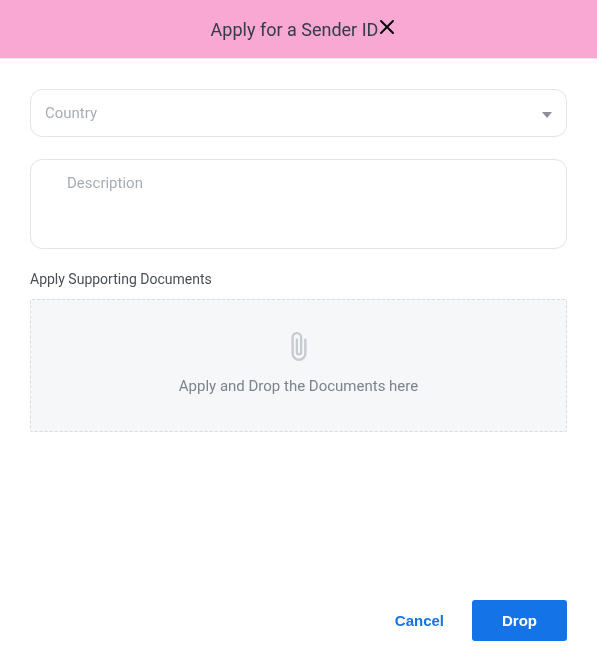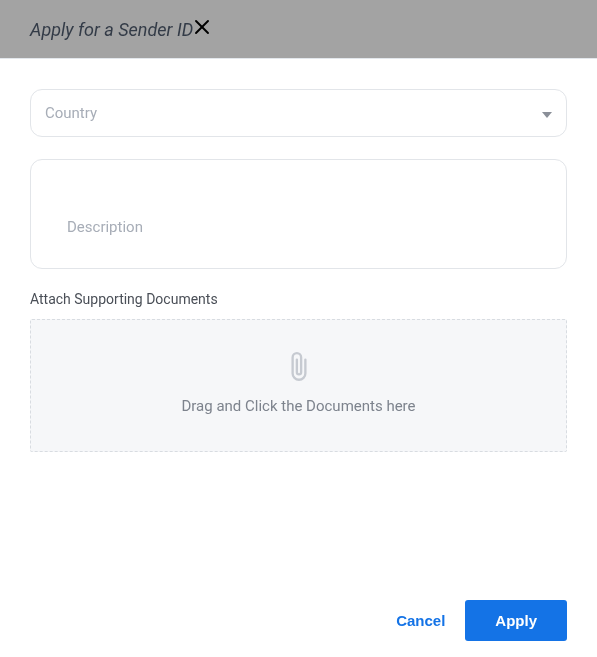--- a/index.html
+++ b/index.html
@@ -4,27 +4,26 @@
 <style>
   * { box-sizing: border-box; margin: 0; padding: 0; }
   body {
     font-family: -apple-system, BlinkMacSystemFont, "Segoe UI", Roboto, Arial, sans-serif;
     background: #ffffff;
     width: 597px;
     height: 657px;
     overflow: hidden;
   }
   .header {
-    background: #a3a3a3;
+    background: #f9a8d4;
     padding: 18px 20px 18px 30px;
     display: flex;
     align-items: center;
-    justify-content: flex-start;
+    justify-content: center;
     border-bottom: 1px solid #e3e7ec;
-    font-style: italic;
   }
   .header-title {
     font-size: 18px;
     color: #333b47;
     font-weight: 400;
   }
   .close-btn {
     cursor: pointer;
     display: flex;
     align-items: center;
@@ -56,22 +55,22 @@
     font-size: 15px;
     color: #333;
     font-family: inherit;
     resize: none;
     background: transparent;
   }
   .field input::placeholder, .field textarea::placeholder {
     color: #a7adb7;
   }
   .field.textarea {
-    height: 110px;
-    align-items: flex-end;
+    height: 90px;
+    align-items: flex-start;
     padding-left: 36px;
   }
   .section-label {
     font-size: 14px;
     color: #4a4f57;
     margin-bottom: 12px;
     margin-top: 8px;
   }
   .dropzone {
     width: 100%;
@@ -91,21 +90,21 @@
     font-size: 15px;
     color: #7d838d;
     line-height: 1.4;
   }
   .footer {
     position: absolute;
     bottom: 16px;
     right: 30px;
     display: flex;
     align-items: center;
-    gap: 20px;
+    gap: 28px;
   }
   .btn-cancel {
     color: #1473e6;
     font-size: 15px;
     font-weight: 600;
     cursor: pointer;
     background: none;
     border: none;
   }
   .btn-save {
@@ -144,29 +143,29 @@
           <path d="M0 0 L5 6 L10 0 Z" fill="#8a8f98"></path>
         </svg>
     </span>
   </div>
 
 
   <div class="field textarea">
     <textarea placeholder="Description" style=""></textarea>
   </div>
 
-  <div class="section-label">Attach Supporting Documents</div>
+  <div class="section-label">Apply Supporting Documents</div>
 
   <div class="dropzone">
     <div class="clip">
       <svg viewBox="0 0 24 32" fill="none" stroke="#c6cad1" stroke-width="2.2" stroke-linecap="round">
         <path d="M18 9 V22 a6 6 0 0 1 -12 0 V7 a4 4 0 0 1 8 0 V21 a2 2 0 0 1 -4 0 V9"></path>
       </svg>
     </div>
-    <div class="line">Drag and Click the Documents here</div>
+    <div class="line">Apply and Drop the Documents here</div>
   </div>
 
 </div>
 
 <div class="footer">
   <button class="btn-cancel">Cancel</button>
-  <button class="btn-save">Apply</button>
+  <button class="btn-save">Drop</button>
 </div>
 
 </body></html>

